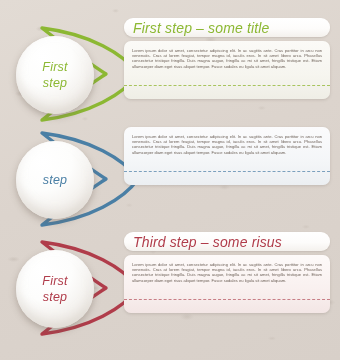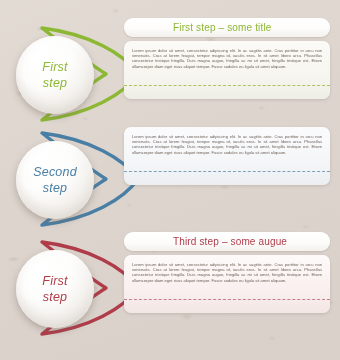--- a/index.html
+++ b/index.html
@@ -53,21 +53,21 @@
     z-index:3;}
   .badge span{font-style:italic;font-size:12.5px;line-height:1;letter-spacing:.2px;
     font-family:"Liberation Sans",sans-serif;}
 
   
   .card{position:absolute;left:124px;top:0;width:206px;}
   .title-strip{height:19px;border-radius:9px;background:
       linear-gradient(180deg,#ffffff 0%,#fdfcfb 55%,#f4f1ed 100%);
     box-shadow:0 1px 2px rgba(120,108,98,.22);
     display:flex;align-items:center;padding:0 9px;box-sizing:border-box;}
-  .title-strip span{font-size:10px;letter-spacing:.15px;white-space:nowrap;margin-left:40px;}
+  .title-strip span{font-style:italic;font-size:14px;letter-spacing:.15px;white-space:nowrap;}
 
   .body-panel{margin-top:4px;border-radius:7px;padding:7px 8px 0 8px;box-sizing:border-box;
     box-shadow:0 1px 3px rgba(120,108,98,.25);position:relative;height:58px;}
   .body-panel p{margin:0;font-size:4.1px;line-height:5.2px;text-align:justify;
     color:#6d6158;font-family:"Liberation Sans",sans-serif;}
   .dash{position:absolute;left:0;right:0;bottom:13px;height:0;border-top:1.4px dashed;}
   .foot{position:absolute;left:0;right:0;bottom:0;height:12px;}
 
   
   .t-green .body-panel{background:linear-gradient(180deg,#fbfaf7 0%,#f6f5ef 60%,#efeee6 100%);}
@@ -101,21 +101,20 @@
   </div>
 </div>
 
 <div class="step step-2 t-blue">
   <div class="leaf">
     <svg width="105" height="100" viewBox="0 0 105 100">
       <path d="M4 4 C52 10, 86 30, 100 50 C86 70, 52 90, 4 96 C34 72, 50 62, 68 50 C50 38, 34 28, 4 4 Z" fill="none" stroke="#4a7fa5" stroke-width="3.4" stroke-linejoin="round"></path>
     </svg>
   </div>
   <div class="badge">
-    <span style="color:#4a7fa5">Second</span>
     <span style="color:#4a7fa5">step</span>
   </div>
   <div class="card">
     <div class="body-panel">
       <p>Lorem ipsum dolor sit amet, consectetur adipiscing elit. In ac sagittis ante. Cras porttitor in arcu non venenatis. Cras at lorem feugiat, tempor magna id, iaculis eros. In sit amet libero arcu. Phasellus consectetur tristique fringilla. Duis magna augue, fringilla ac mi sit amet, fringilla tristique est. Etiam ullamcorper diam eget risus aliquet tempor. Fusce sodales eu ligula sit amet aliquam.</p>
       <div class="dash" style="border-color:#7ba0bd"></div>
       <div class="foot"></div>
     </div>
   </div>
 </div>
@@ -125,21 +124,21 @@
     <svg width="105" height="100" viewBox="0 0 105 100">
       <path d="M4 4 C52 10, 86 30, 100 50 C86 70, 52 90, 4 96 C34 72, 50 62, 68 50 C50 38, 34 28, 4 4 Z" fill="none" stroke="#b03c4a" stroke-width="3.4" stroke-linejoin="round"></path>
     </svg>
   </div>
   <div class="badge">
     <span style="color:#b03c4a">First</span>
     <span style="color:#b03c4a">step</span>
   </div>
   <div class="card">
     <div class="title-strip">
-      <span style="color:#b03c4a">Third step – some augue</span>
+      <span style="color:#b03c4a">Third step – some risus</span>
     </div>
     <div class="body-panel">
       <p>Lorem ipsum dolor sit amet, consectetur adipiscing elit. In ac sagittis ante. Cras porttitor in arcu non venenatis. Cras at lorem feugiat, tempor magna id, iaculis eros. In sit amet libero arcu. Phasellus consectetur tristique fringilla. Duis magna augue, fringilla ac mi sit amet, fringilla tristique est. Etiam ullamcorper diam eget risus aliquet tempor. Fusce sodales eu ligula sit amet aliquam.</p>
       <div class="dash" style="border-color:#c87e86"></div>
       <div class="foot"></div>
     </div>
   </div>
 </div>
 
 </body></html>

